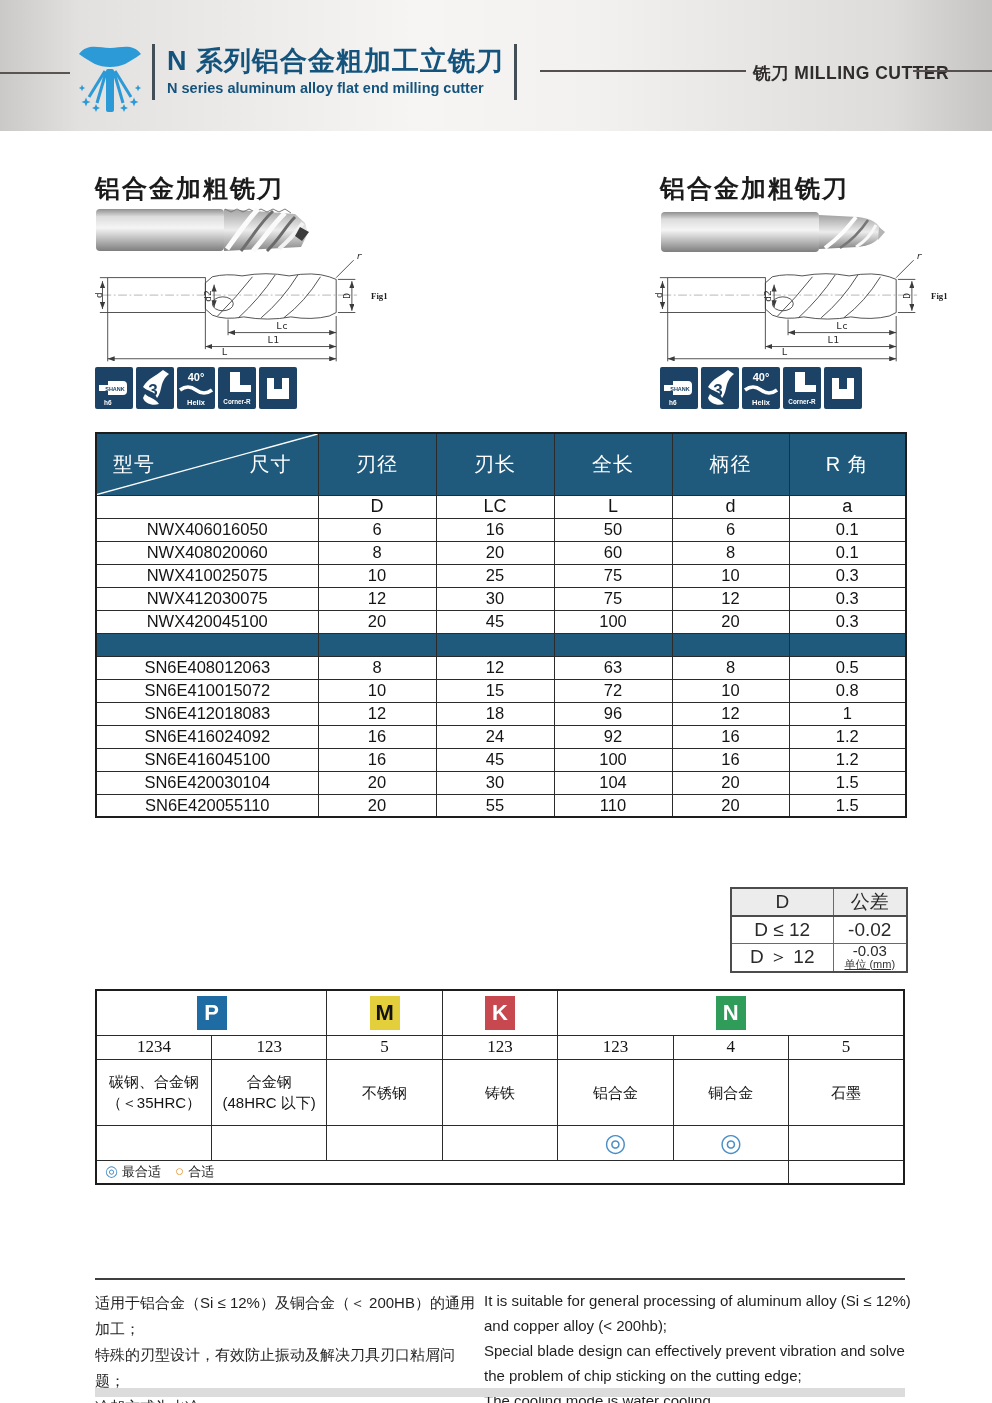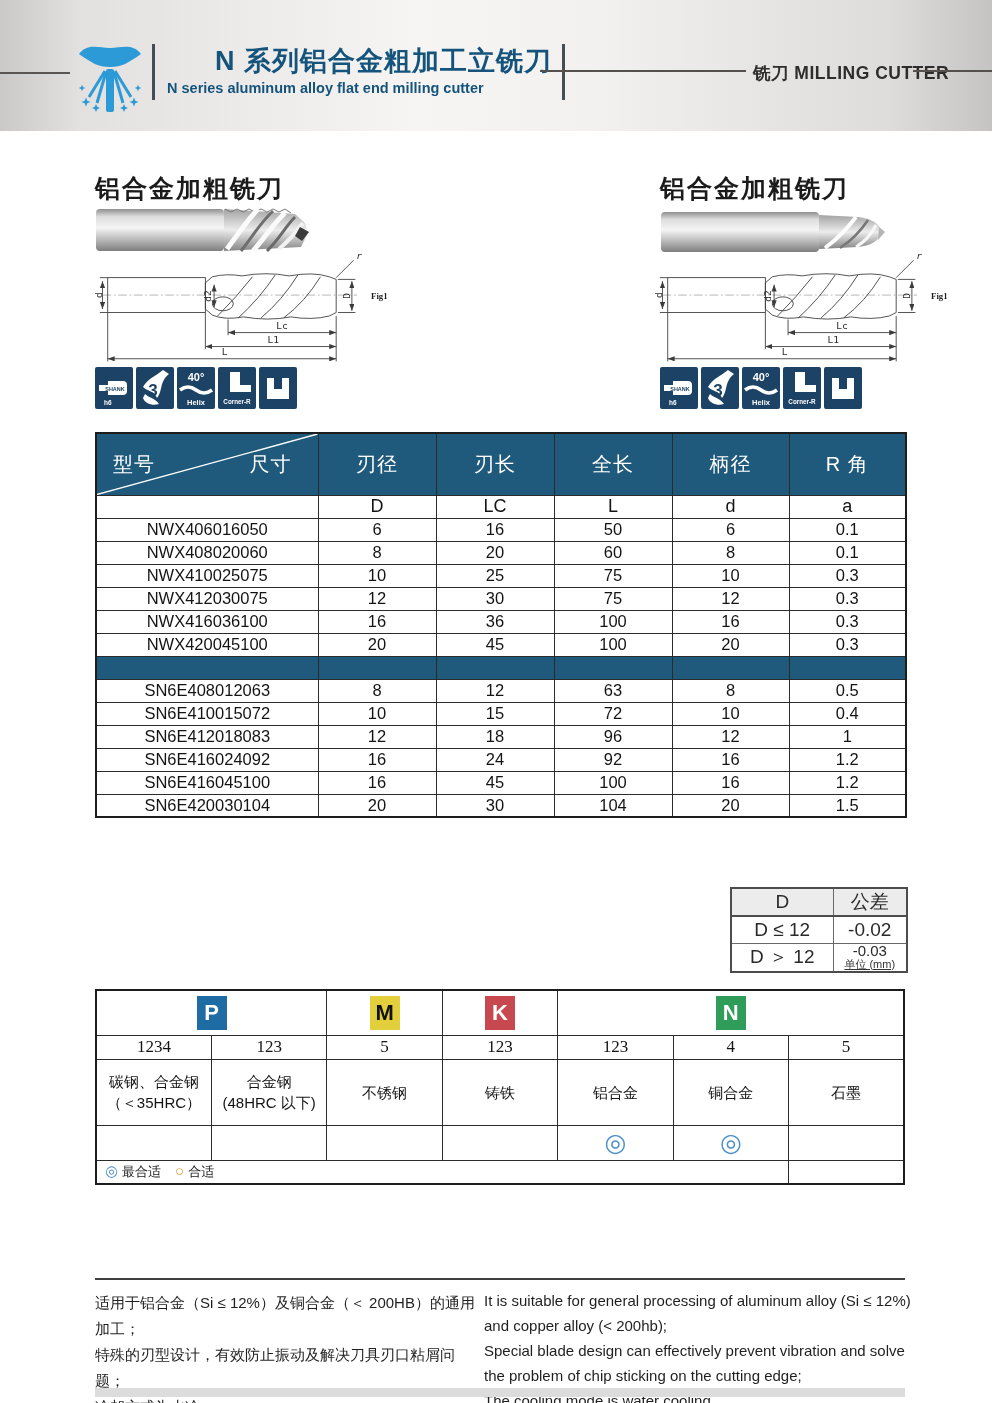--- a/index.html
+++ b/index.html
@@ -14,21 +14,21 @@
   
   .header{position:absolute;left:0;top:0;width:992px;height:131px;
     background:linear-gradient(90deg,#cbc9c8 0%,#e3e1e0 8%,#f6f5f4 42%,#f3f1f0 60%,#dedcdb 90%,#c6c4c3 100%);}
   .header-line-left{position:absolute;top:72px;left:0;width:70px;height:2px;background:#5a5551;}
   .logo{position:absolute;left:78px;top:40px;width:64px;height:74px;}
   .logo svg{width:100%;height:100%;}
   .logo-fill{fill:var(--accent-blue);}
   .logo-stroke{stroke:var(--accent-blue);}
   .title-block{position:absolute;left:152px;top:44px;padding:3px 10px 4px 12px;
     border-left:3px solid #444e56;border-right:3px solid #444e56;}
-  .title-cn{font-size:27px;font-weight:bold;color:var(--title-blue);letter-spacing:1px;line-height:1.1;white-space:nowrap;margin-left:48px;}
+  .title-cn{font-size:27px;font-weight:bold;color:var(--title-blue);letter-spacing:1px;line-height:1.1;white-space:nowrap;}
   .title-en{font-size:14.5px;font-weight:bold;color:var(--title-blue);margin-top:3px;white-space:nowrap;}
   .mc-label{position:absolute;top:61px;left:753px;font-size:17.5px;font-weight:bold;color:#2f2c2b;letter-spacing:.5px;white-space:nowrap;}
   .mc-line-l{position:absolute;top:70px;left:540px;width:206px;height:2px;background:#55504e;}
   .mc-line-r{position:absolute;top:70px;left:913px;width:79px;height:2px;background:#55504e;}
 
   
   .prod-title{position:absolute;font-size:25px;font-weight:bold;color:#1b1b1b;letter-spacing:2px;}
   .photo{position:absolute;}
   .drawing{position:absolute;}
   .drawing svg{overflow:visible;}
@@ -350,28 +350,20 @@
     </tr>
     <tr>
       <td>NWX412030075</td>
       <td>12</td>
       <td>30</td>
       <td>75</td>
       <td>12</td>
       <td>0.3</td>
     </tr>
     <tr>
-      <td>NWX416036100</td>
-      <td>16</td>
-      <td>36</td>
-      <td>100</td>
-      <td>16</td>
-      <td>0.3</td>
-    </tr>
-    <tr>
       <td>NWX420045100</td>
       <td>20</td>
       <td>45</td>
       <td>100</td>
       <td>20</td>
       <td>0.3</td>
     </tr>
     <tr class="spec-sep">
       <td></td>
           <td></td>
@@ -387,21 +379,21 @@
       <td>63</td>
       <td>8</td>
       <td>0.5</td>
     </tr>
     <tr>
       <td>SN6E410015072</td>
       <td>10</td>
       <td>15</td>
       <td>72</td>
       <td>10</td>
-      <td>0.4</td>
+      <td>0.8</td>
     </tr>
     <tr>
       <td>SN6E412018083</td>
       <td>12</td>
       <td>18</td>
       <td>96</td>
       <td>12</td>
       <td>1</td>
     </tr>
     <tr>
@@ -418,20 +410,28 @@
       <td>45</td>
       <td>100</td>
       <td>16</td>
       <td>1.2</td>
     </tr>
     <tr>
       <td>SN6E420030104</td>
       <td>20</td>
       <td>30</td>
       <td>104</td>
+      <td>20</td>
+      <td>1.5</td>
+    </tr>
+    <tr>
+      <td>SN6E420055110</td>
+      <td>20</td>
+      <td>55</td>
+      <td>110</td>
       <td>20</td>
       <td>1.5</td>
     </tr>
     </tbody>
   </table>
 
   <table class="tol">
     <colgroup>
         <col style="width:102px">
         <col style="width:74px">

